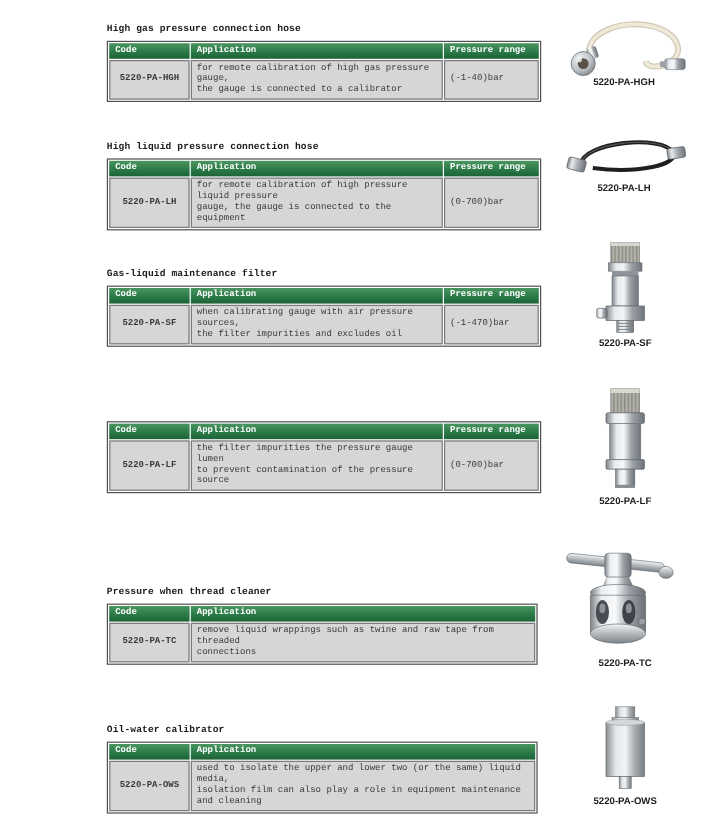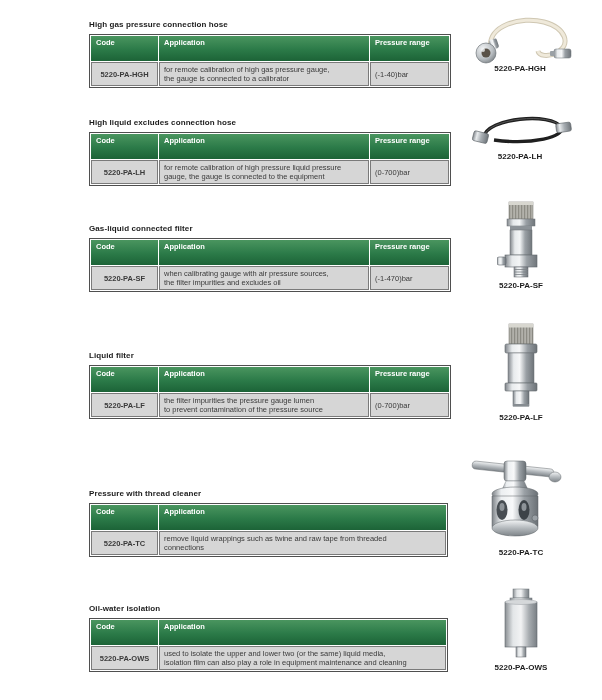--- a/index.html
+++ b/index.html
@@ -1,29 +1,29 @@
 <!DOCTYPE html>
 <html><head>
 <meta charset="utf-8">
 <style>
   html,body{margin:0;padding:0;}
   body{
     width:602px;height:700px;background:#ffffff;position:relative;
     font-family:"Liberation Sans",sans-serif;color:#2e2e2e;overflow:hidden;
   }
-  .section{position:absolute;left:89px;width:349px;}
+  .section{position:absolute;left:89px;width:349px;font-family:Liberation Mono, monospace;}
   .sec-title{font-size:8px;font-weight:bold;color:#1c1c1c;line-height:9px;margin-bottom:5px;letter-spacing:.1px;}
   table.spec-table{
     width:349px;border-collapse:separate;border-spacing:1.5px;
     background:#ffffff;border:1px solid #4f4f4f;table-layout:fixed;
   }
   table.spec-table th{
     background:linear-gradient(180deg,#4a955f 0%,#2b7a48 55%,#1c6337 100%);
     color:#ffffff;font-size:7.5px;font-weight:bold;text-align:left;
-    padding:2px 0 14px 5px;line-height:9px;
+    padding:2px 0 2px 5px;line-height:9px;
   }
   table.spec-table td{
     background:#d6d6d6;border:1px solid #7a7a7a;font-size:7.5px;line-height:9px;
     padding:2px 4px;vertical-align:middle;color:#3a3a3a;
   }
   td.code-cell{font-weight:bold;text-align:center;padding:2px 2px;}
   td.app-cell{white-space:pre-line;}
   .col-code{width:62px;}
   .col-app{width:205px;}
   .col-pr{width:74px;}
@@ -75,21 +75,21 @@
     <circle cx="20" cy="40" r="10" fill="url(#cr1r)" stroke="#5d6368" stroke-width=".6"></circle>
     <circle cx="20" cy="40" r="4.5" fill="#5a5248"></circle>
     <circle cx="17" cy="37" r="2" fill="#eef0f1" opacity=".8"></circle>
     <rect x="88" y="36" width="17" height="9" rx="2" fill="url(#cr1)" stroke="#6b7176" stroke-width=".5"></rect>
     <rect x="84" y="38" width="5" height="5" rx="1" fill="#9aa0a5"></rect>
   </svg>
 </div>
 <div class="caption" style="left:458px;top:64px">5220-PA-HGH</div>
 
 <div class="section" style="top:118px">
-  <div class="sec-title">High liquid excludes connection hose</div>
+  <div class="sec-title">High liquid pressure connection hose</div>
   <table class="spec-table">
     <tbody>
         <tr>
       <th class="col-code">Code</th>
       <th class="col-app">Application</th>
       <th class="col-pr">Pressure range</th>
     </tr>
     <tr>
       <td class="code-cell">5220-PA-LH</td>
       <td class="app-cell">for remote calibration of high pressure liquid pressure
@@ -111,21 +111,21 @@
     </defs>
     <path d="M 14 27 C 16 8 82 2 91 17 C 96 27 62 35 24 30" fill="none" stroke="#1f1f1f" stroke-width="3.4"></path>
     <path d="M 14 27 C 16 8 82 2 91 17" fill="none" stroke="#555555" stroke-width="1"></path>
     <rect x="3" y="22" width="15" height="10" rx="2" fill="url(#cr2)" stroke="#595f64" stroke-width=".6" transform="rotate(14 10 27)"></rect>
     <rect x="86" y="13" width="15" height="9" rx="2" fill="url(#cr2)" stroke="#595f64" stroke-width=".6" transform="rotate(-8 93 17)"></rect>
   </svg>
 </div>
 <div class="caption" style="left:458px;top:152px">5220-PA-LH</div>
 
 <div class="section" style="top:224px">
-  <div class="sec-title">Gas-liquid connected filter</div>
+  <div class="sec-title">Gas-liquid maintenance filter</div>
   <table class="spec-table">
     <tbody>
         <tr>
       <th class="col-code">Code</th>
       <th class="col-app">Application</th>
       <th class="col-pr">Pressure range</th>
     </tr>
     <tr>
       <td class="code-cell">5220-PA-SF</td>
       <td class="app-cell">when calibrating gauge with air pressure sources,
@@ -157,21 +157,20 @@
     <rect x="13" y="30" width="22" height="25" fill="url(#cr3)" stroke="#6b7176" stroke-width=".5"></rect>
     <rect x="8" y="55" width="32" height="12" fill="url(#cr3)" stroke="#60666b" stroke-width=".6"></rect>
     <rect x="0" y="57" width="9" height="8" rx="2" fill="url(#cr3)" stroke="#60666b" stroke-width=".6"></rect>
     <rect x="17" y="67" width="14" height="10" fill="url(#cr3)" stroke="#60666b" stroke-width=".5"></rect>
     <path d="M17 69.5 h14 M17 72 h14 M17 74.5 h14" stroke="#7c8287" stroke-width=".8"></path>
   </svg>
 </div>
 <div class="caption" style="left:459px;top:281px">5220-PA-SF</div>
 
 <div class="section" style="top:351px">
-  <div class="sec-title">Liquid filter</div>
   <table class="spec-table">
     <tbody>
         <tr>
       <th class="col-code">Code</th>
       <th class="col-app">Application</th>
       <th class="col-pr">Pressure range</th>
     </tr>
     <tr>
       <td class="code-cell">5220-PA-LF</td>
       <td class="app-cell">the filter impurities the pressure gauge lumen
@@ -201,21 +200,21 @@
     <rect x="9" y="22" width="32" height="9" rx="1.5" fill="url(#cr4)" stroke="#5e646a" stroke-width=".6"></rect>
     <rect x="12" y="31" width="26" height="30" fill="url(#cr4)" stroke="#6b7176" stroke-width=".5"></rect>
     <rect x="9" y="61" width="32" height="8" rx="1" fill="url(#cr4)" stroke="#5e646a" stroke-width=".6"></rect>
     <rect x="17" y="69" width="16" height="15" fill="url(#cr4)" stroke="#5e646a" stroke-width=".5"></rect>
     <rect x="17" y="82" width="16" height="2.5" fill="#868c91"></rect>
   </svg>
 </div>
 <div class="caption" style="left:459px;top:413px">5220-PA-LF</div>
 
 <div class="section" style="top:489px">
-  <div class="sec-title">Pressure with thread cleaner</div>
+  <div class="sec-title">Pressure when thread cleaner</div>
   <table class="spec-table">
     <tbody>
         <tr>
       <th class="col-code">Code</th>
       <th class="col-app-wide">Application</th>
     </tr>
     <tr>
       <td class="code-cell">5220-PA-TC</td>
       <td class="app-cell">remove liquid wrappings such as twine and raw tape from threaded
 connections</td>
@@ -249,21 +248,21 @@
     <ellipse cx="34" cy="58" rx="5.5" ry="10" fill="#474d52"></ellipse>
     <ellipse cx="56" cy="58" rx="5.5" ry="10" fill="#3d4348"></ellipse>
     <ellipse cx="34" cy="55" rx="2.5" ry="4" fill="#8d9398"></ellipse>
     <ellipse cx="56" cy="55" rx="2.5" ry="4" fill="#8d9398"></ellipse>
     <circle cx="67" cy="66" r="3" fill="#9aa0a5" stroke="#565c61" stroke-width=".5"></circle>
   </svg>
 </div>
 <div class="caption" style="left:459px;top:548px">5220-PA-TC</div>
 
 <div class="section" style="top:604px">
-  <div class="sec-title">Oil-water isolation</div>
+  <div class="sec-title">Oil-water calibrator</div>
   <table class="spec-table">
     <tbody>
         <tr>
       <th class="col-code">Code</th>
       <th class="col-app-wide">Application</th>
     </tr>
     <tr>
       <td class="code-cell">5220-PA-OWS</td>
       <td class="app-cell">used to isolate the upper and lower two (or the same) liquid media,
 isolation film can also play a role in equipment maintenance and cleaning</td>

